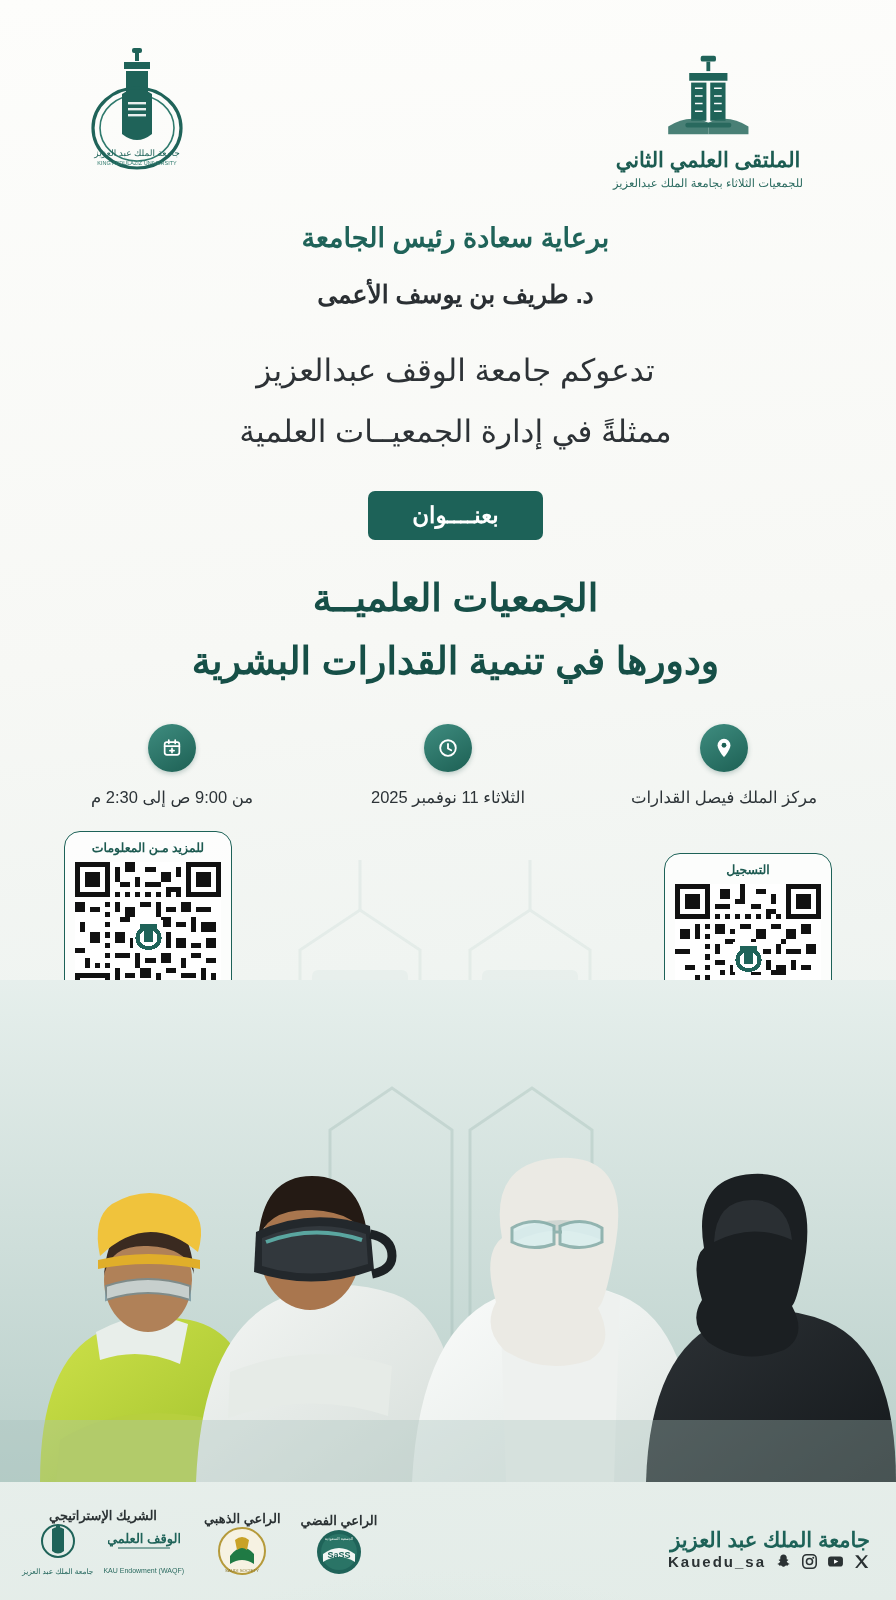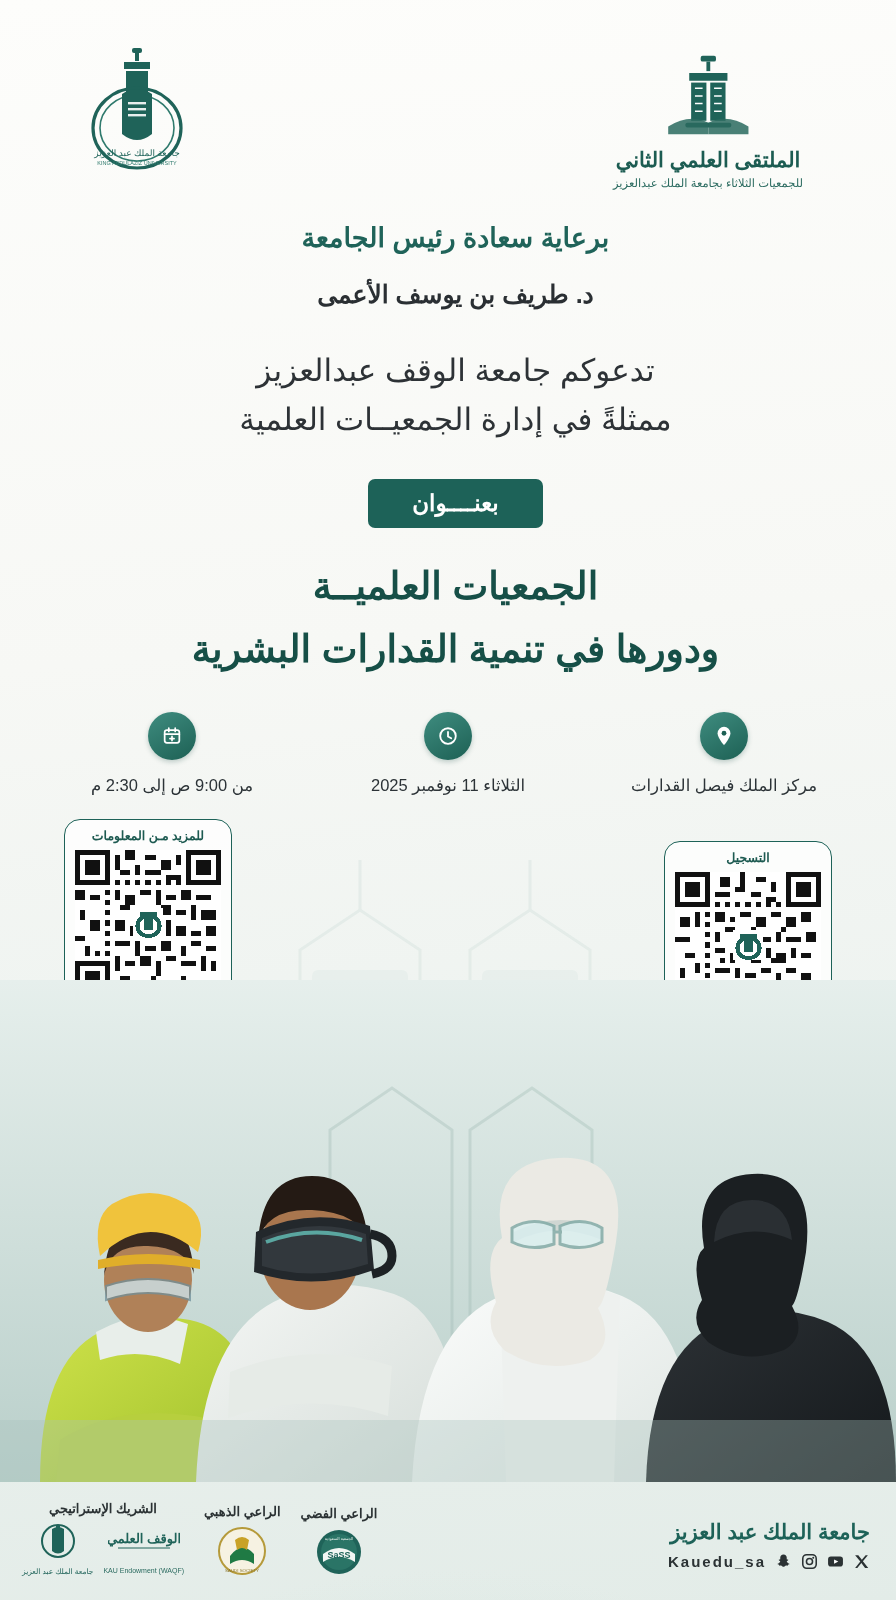--- a/index.html
+++ b/index.html
@@ -124,32 +124,32 @@
   
   .footer {
     position: absolute; left: 0; right: 0; bottom: 0; height: 150px;
   }
   .sponsors {
     position: absolute; left: 22px; bottom: 24px;
     display: flex; align-items: flex-end; gap: 20px;
   }
   .sponsor { text-align: center; }
   .sponsor .s-label {
-    font-size: 13px; color: #2b3234; font-weight: bold; margin-bottom: 7px;
+    font-size: 13px; color: #2b3234; font-weight: bold; 
   }
   .sponsor .s-logos { display: flex; align-items: center; gap: 10px; justify-content: center; }
 
   .brand {
     position: absolute; right: 26px; bottom: 30px; text-align: right;
   }
   .brand .b-name {
     font-size: 21px; font-weight: bold; color: #1d6258;
   }
   .brand .b-social {
-    display: flex; align-items: center; gap: 9px; margin-top: 9px;
+    display: flex; align-items: center; gap: 9px; margin-top: 1px;
     justify-content: flex-start; flex-direction: row-reverse;
   }
   .brand .handle {
     font-size: 15px; color: #2b3234; letter-spacing: 2px; font-weight: bold;
   }
   .sicon { width: 17px; height: 17px; display: block; }
 </style>
 </head>
 <body>
 
@@ -217,21 +217,21 @@
         <text x="75" y="121" text-anchor="middle" font-size="5.5" fill="#2f7a6d" font-family="'Liberation Sans',sans-serif">KING ABDULAZIZ UNIVERSITY</text>
       </svg>
     </div>
   </div>
 
   <div class="block">
     <div class="patron">برعاية سعادة رئيس الجامعة</div>
     <div class="patron-name">د. طريف بن يوسف الأعمى</div>
 
     <div class="invite1">تدعوكم جامعة الوقف عبدالعزيز</div>
-    <div class="invite1" style="margin-top:4px">ممثلةً في إدارة الجمعيــات العلمية</div>
+    <div class="invite1" style="margin-top:16px">ممثلةً في إدارة الجمعيــات العلمية</div>
 
     <div>
       <span class="titled-pill">بعنــــوان</span>
     </div>
 
     <div class="main-title">الجمعيات العلميــة</div>
     <div class="main-title" style="margin-top:6px">ودورها في تنمية القدارات البشرية</div>
   </div>
 
   <div class="info-row">

